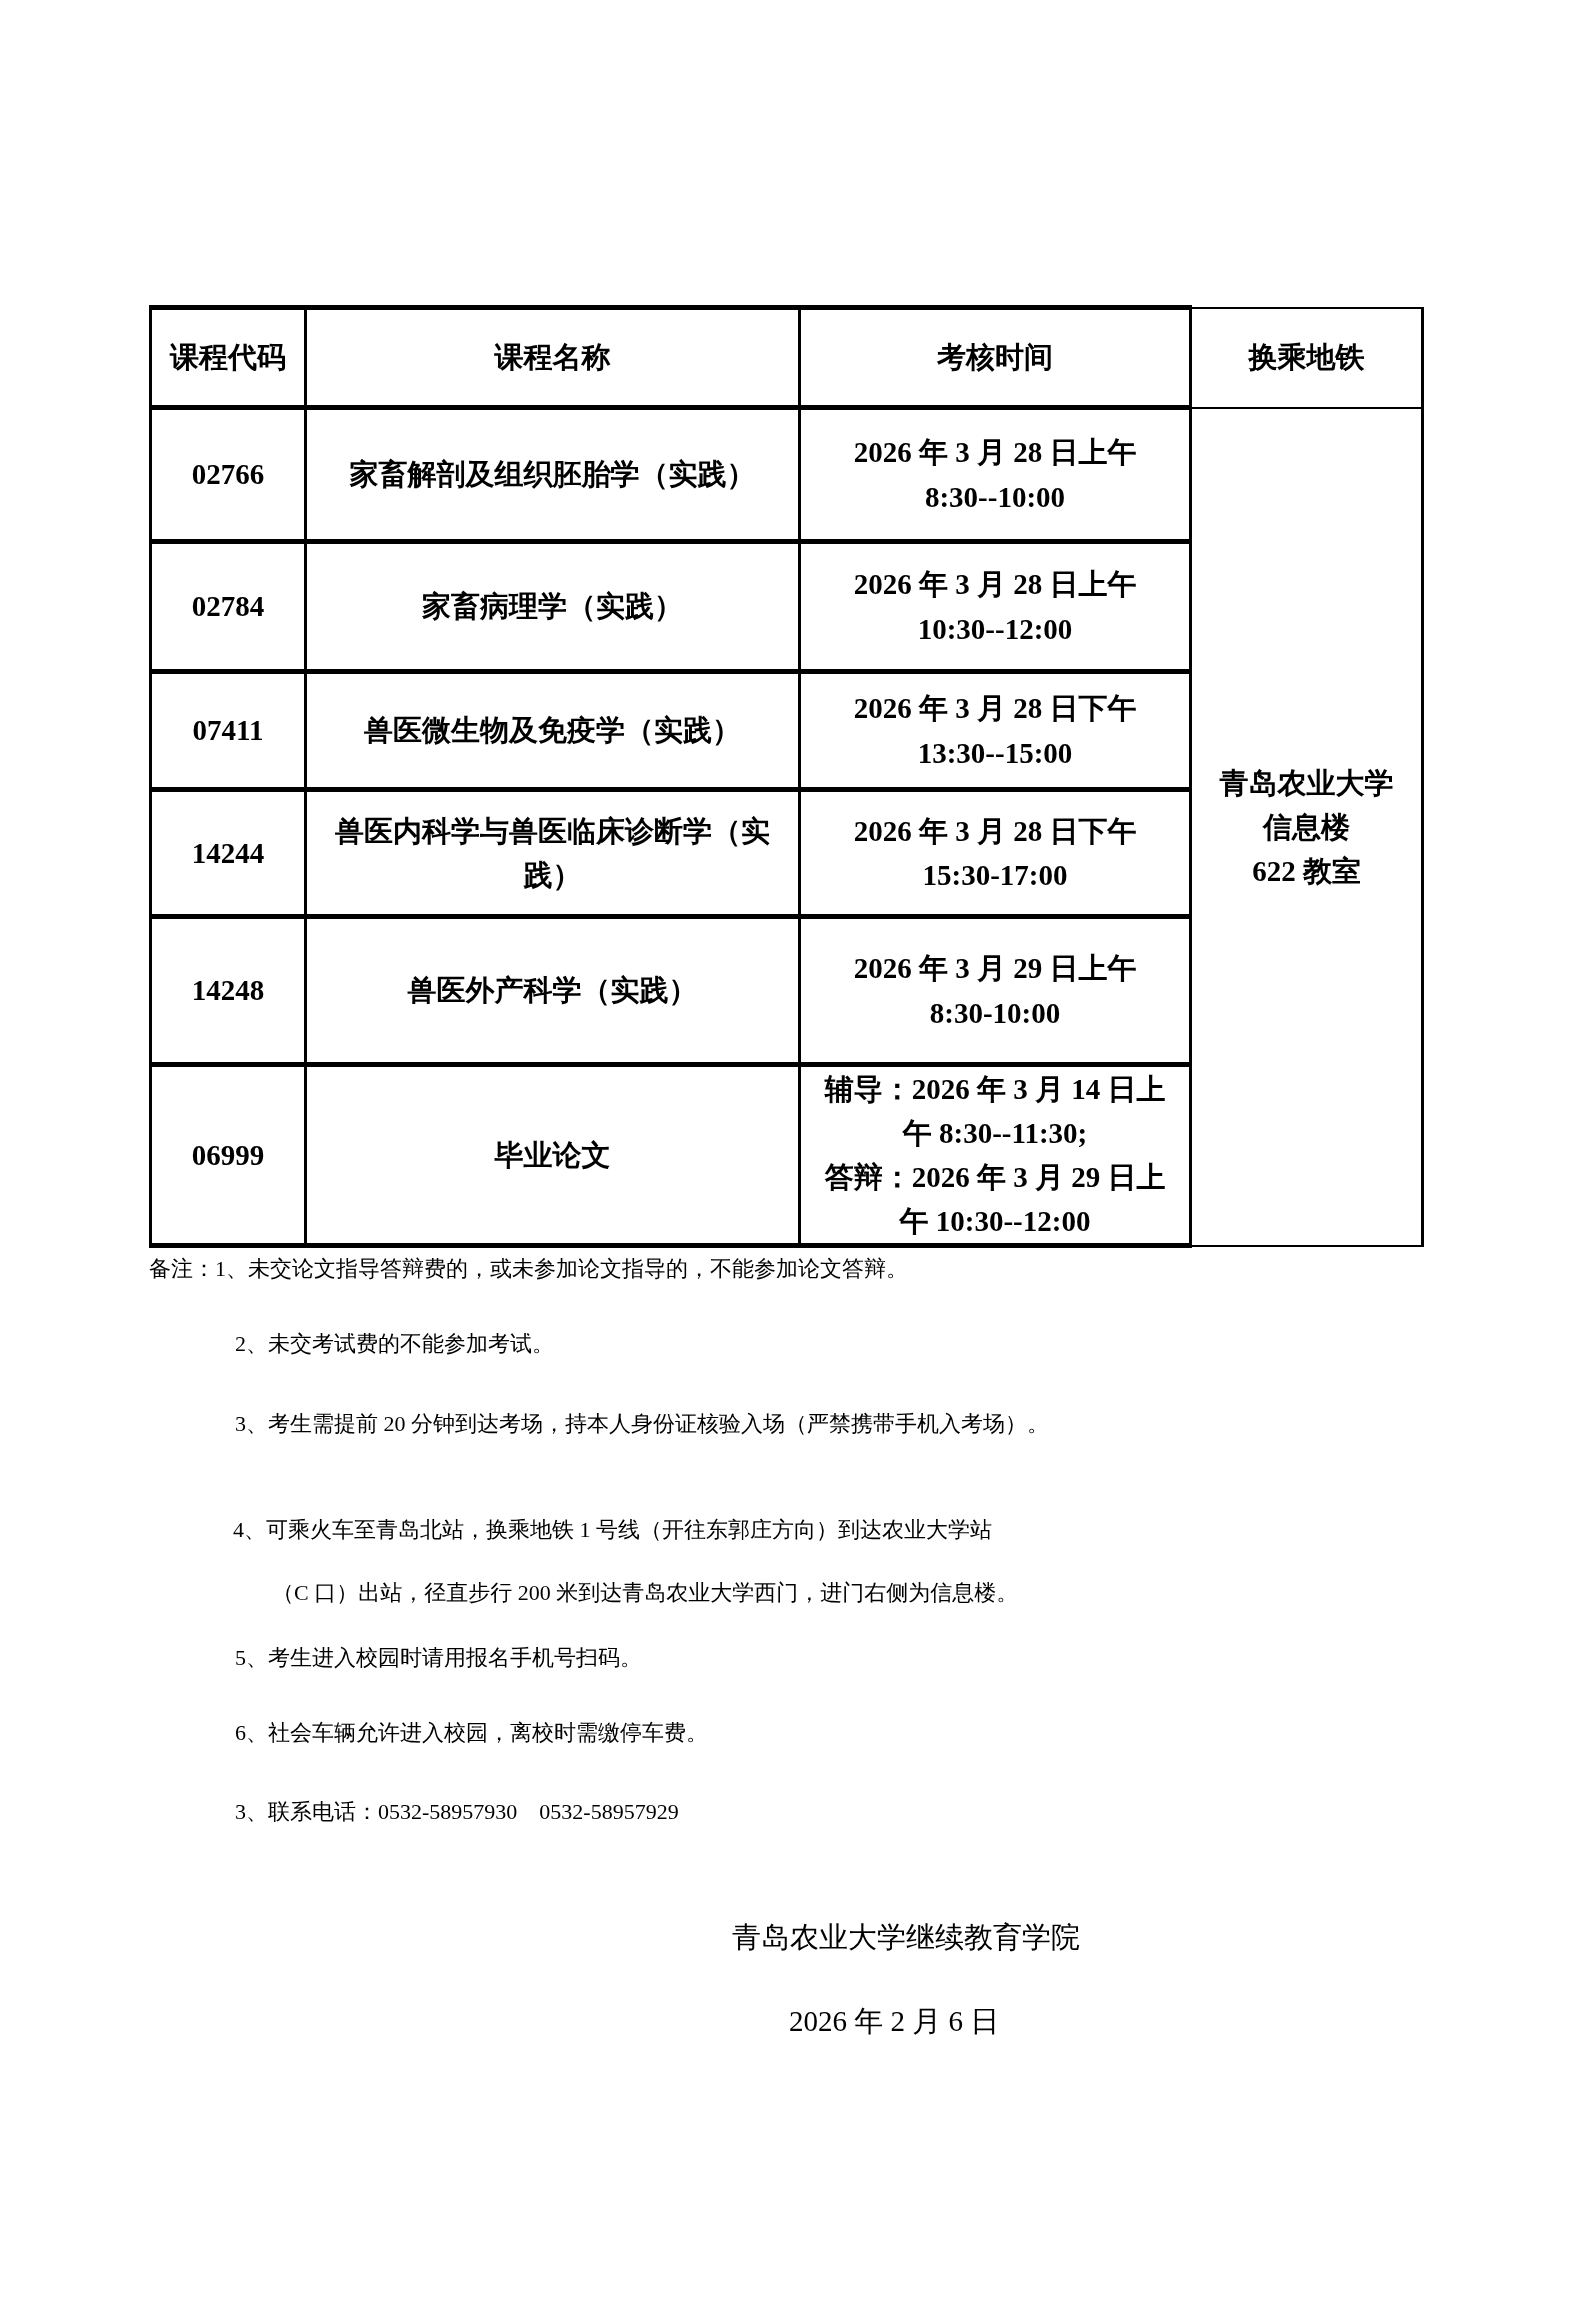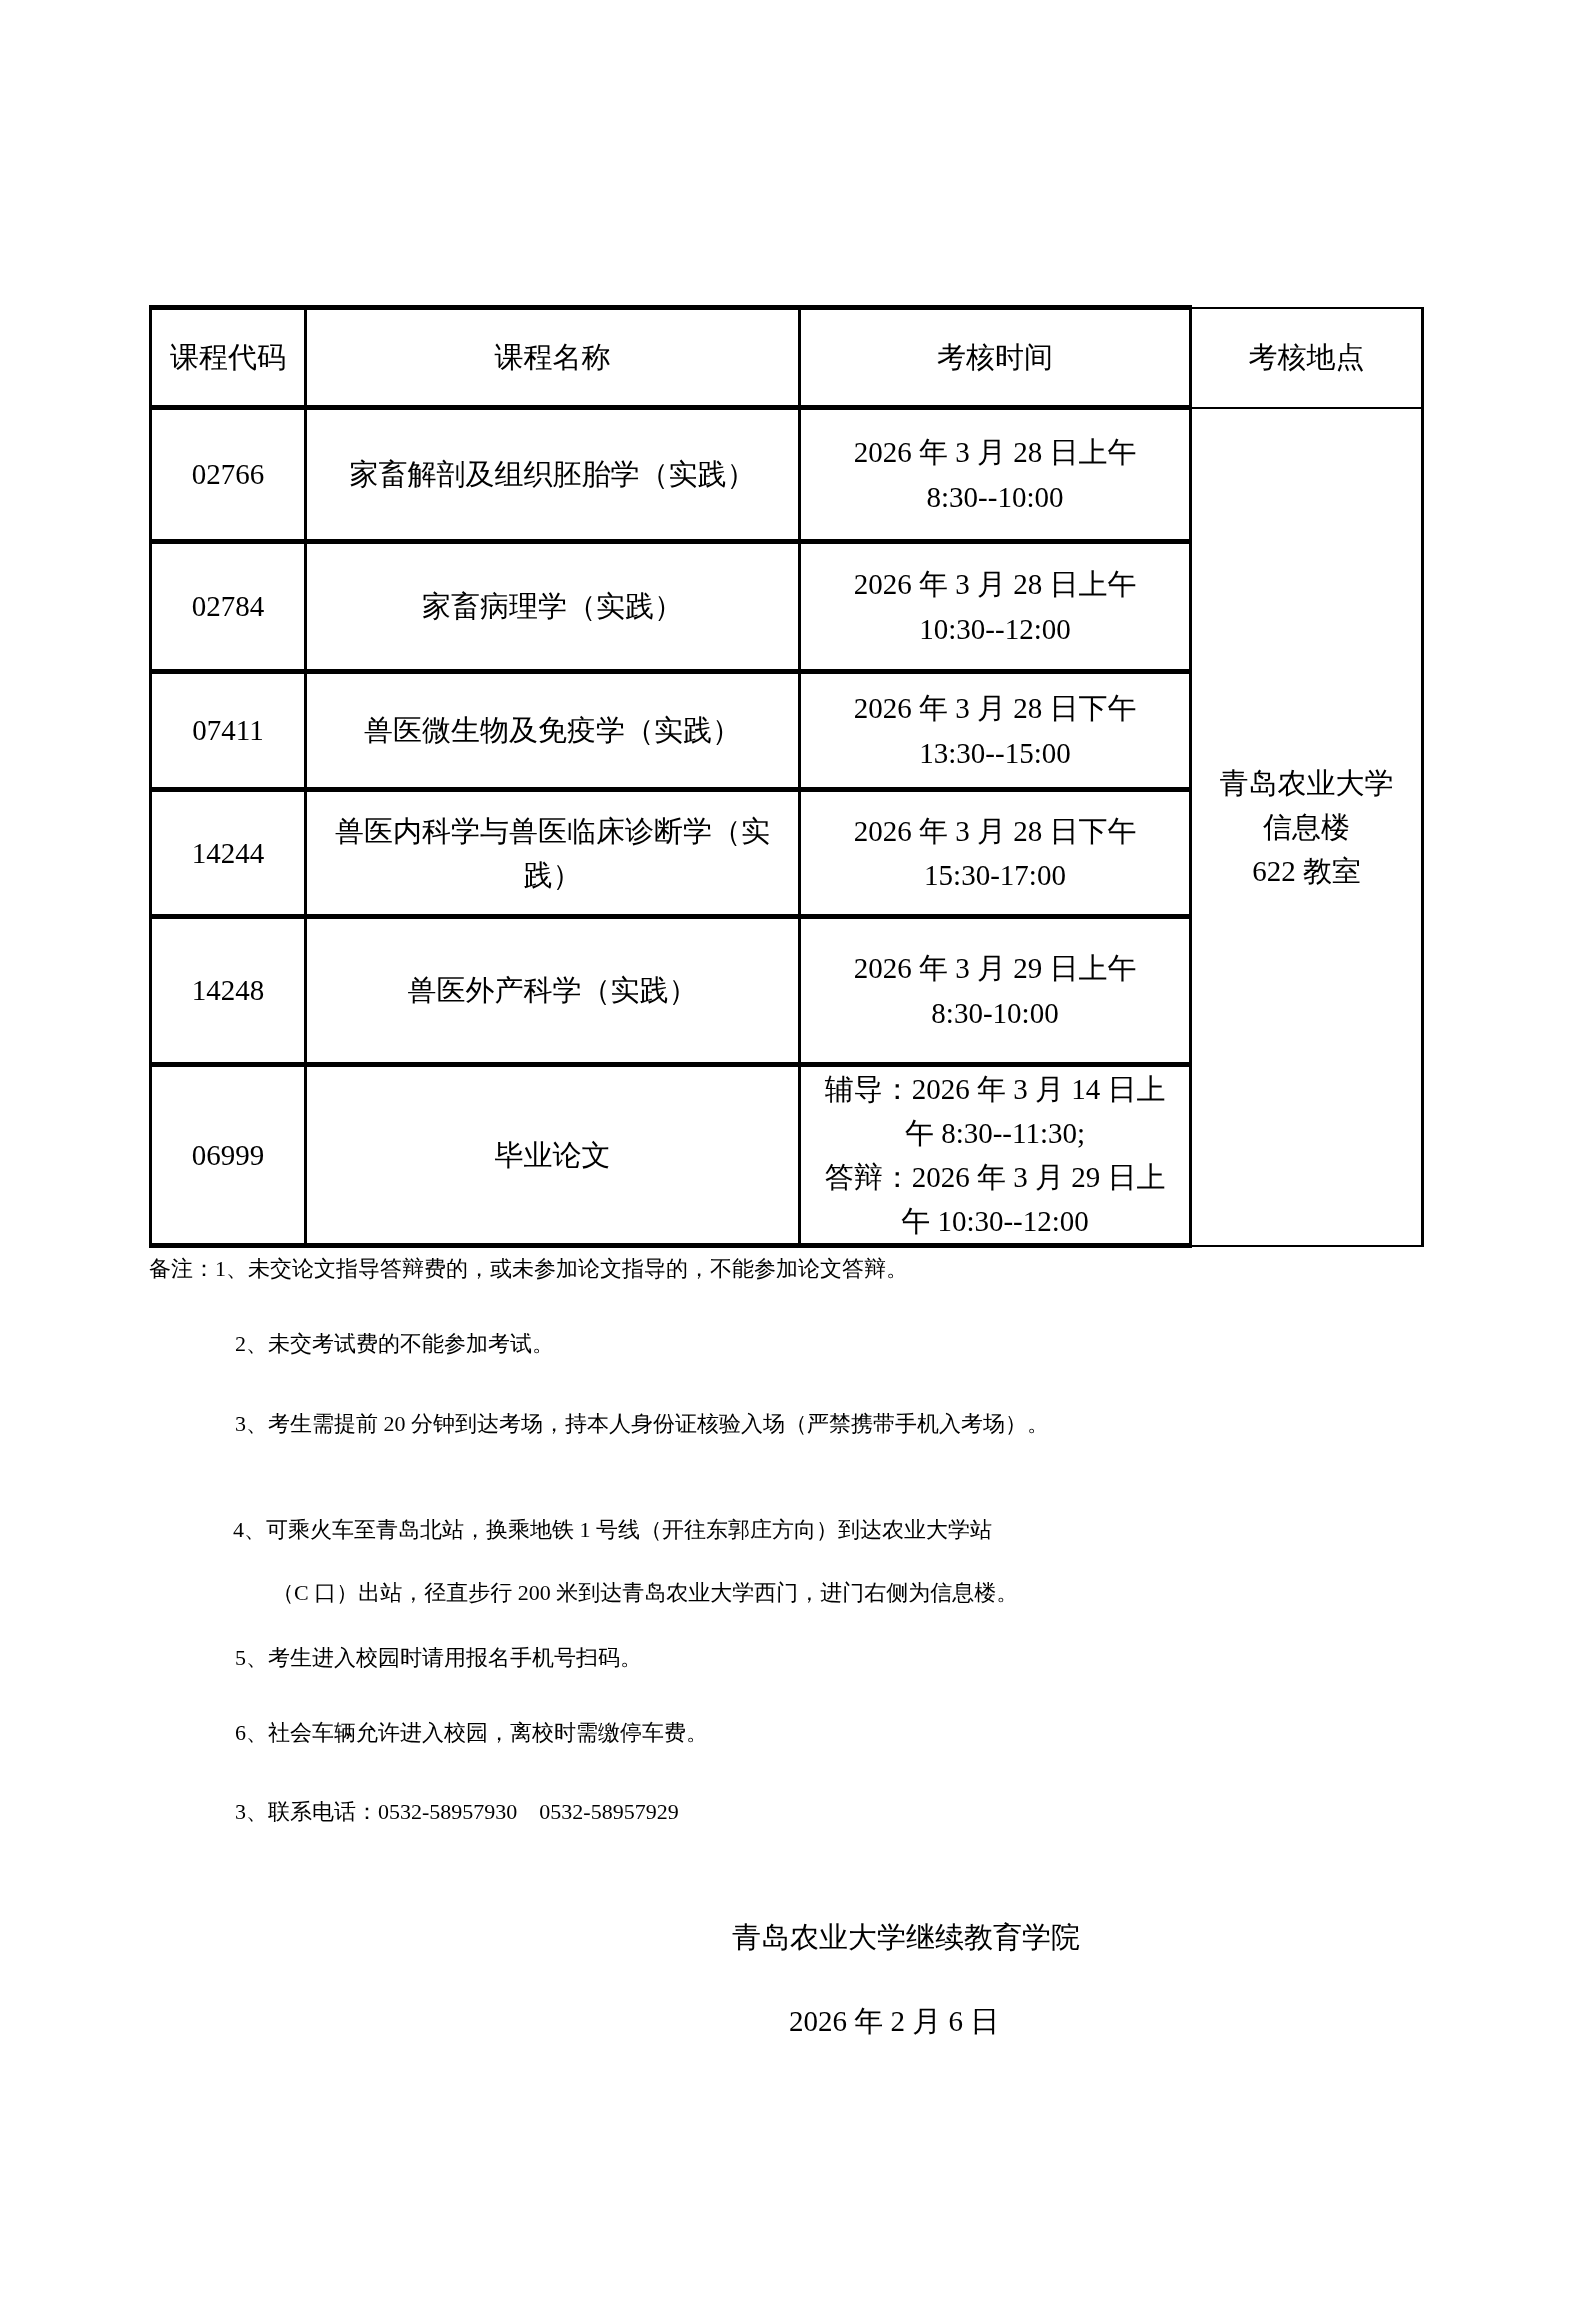--- a/index.html
+++ b/index.html
@@ -24,21 +24,21 @@
     width: 1272px;
     border-collapse: collapse;
     table-layout: fixed;
     font-size: 29px;
     line-height: 1.52;
   }
   table.schedule th,
   table.schedule td {
     border-left: 3.3px solid #000;
     border-right: 3.3px solid #000;
-    font-weight: normal;
+    font-weight: bold;
     text-align: center;
     vertical-align: middle;
     padding: 0 5.3px;
     overflow: hidden;
   }
   
   .hthick { border-top: 5.3px solid #000; border-bottom: 5.3px solid #000; }
   
   .hthin  { border-top: 2.7px solid #000; border-bottom: 2.7px solid #000; }
 
@@ -92,21 +92,21 @@
     <col style="width:155px">
     <col style="width:494px">
     <col style="width:391px">
     <col style="width:232px">
   </colgroup>
   <tbody>
       <tr class="r-head">
     <th class="hthick">课程代码</th>
     <th class="hthick">课程名称</th>
     <th class="hthick">考核时间</th>
-    <th class="hthin">考核地点</th>
+    <th class="hthin">换乘地铁</th>
   </tr>
   <tr class="r1">
     <td class="hthick">02766</td>
     <td class="hthick multiline">家畜解剖及组织胚胎学（实践）</td>
     <td class="hthick multiline">2026 年 3 月 28 日上午
 8:30--10:00</td>
     <td class="hthin multiline" rowspan="6">青岛农业大学
 信息楼
 622 教室</td>
   </tr>

